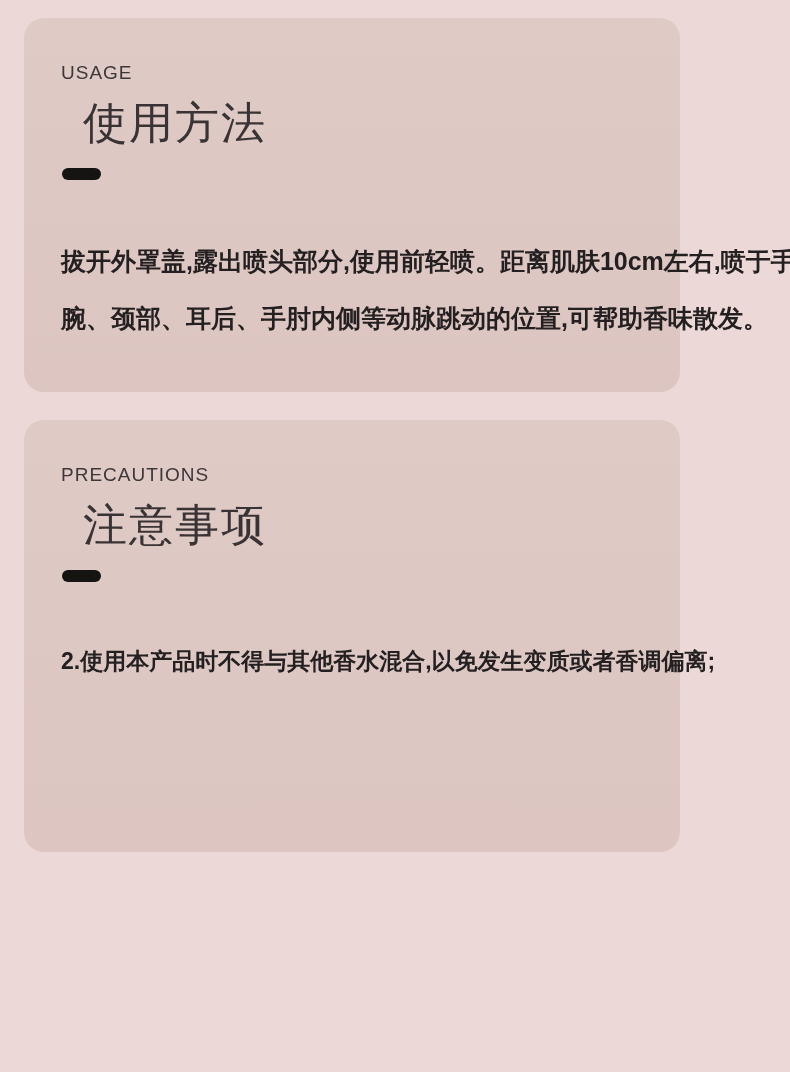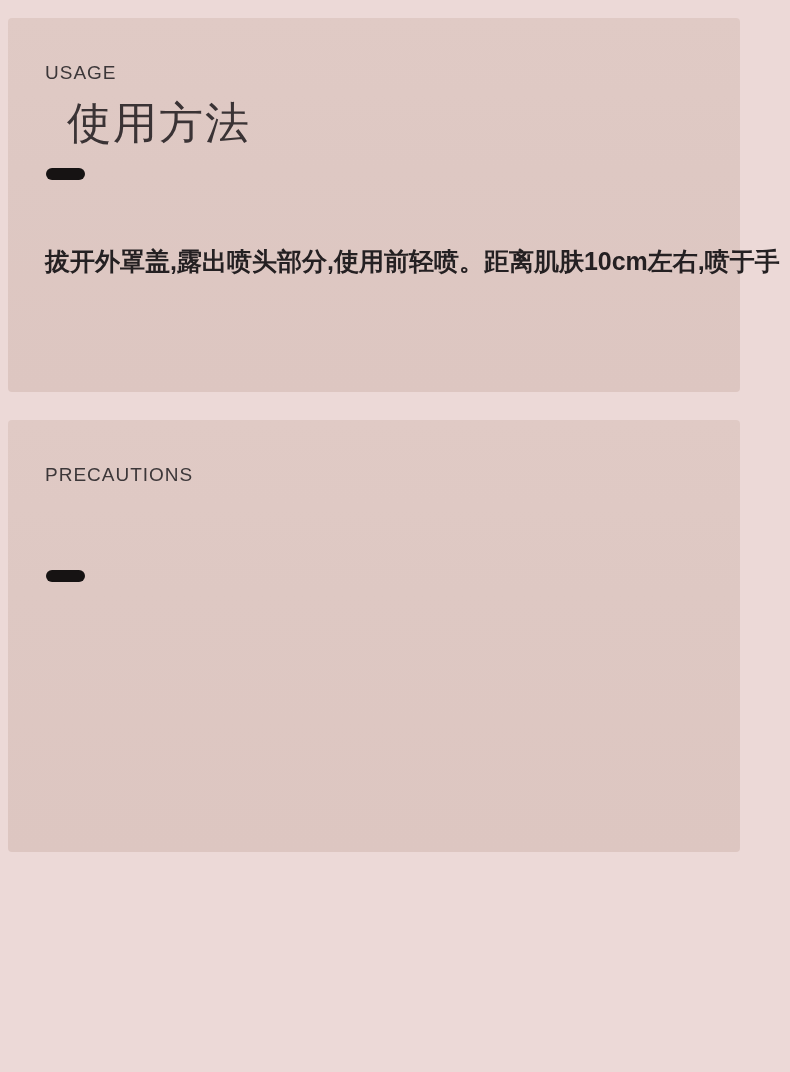--- a/index.html
+++ b/index.html
@@ -12,24 +12,24 @@
     position: relative;
   }
   .page {
     position: relative;
     width: 790px;
     height: 1072px;
     background: #ecd9d7;
   }
   .card {
     position: absolute;
-    left: 8px;
-    width: 732px;
+    left: 24px;
+    width: 656px;
     background: linear-gradient(180deg, #e0cac5 0%, #dec8c3 40%, #ddc6c1 100%);
-    border-radius: 4px;
+    border-radius: 20px;
   }
   .card.usage { top: 18px; height: 374px; }
   .card.precautions { top: 420px; height: 432px; }
   .eyebrow {
     position: absolute;
     left: 37px;
     top: 44px;
     font-size: 19px;
     line-height: 1.2;
     letter-spacing: 1px;
@@ -84,23 +84,26 @@
 <body>
 
 <div class="page">
 
   <section class="card usage">
     <div class="eyebrow">USAGE</div>
     <h1 class="heading">使用方法</h1>
     <div class="underline-bar"></div>
     <div class="usage-paragraph">
       <span class="text-line">拔开外罩盖,露出喷头部分,使用前轻喷。距离肌肤10cm左右,喷于手</span>
+      <span class="text-line">腕、颈部、耳后、手肘内侧等动脉跳动的位置,可帮助香味散发。</span>
     </div>
   </section>
 
   <section class="card precautions">
     <div class="eyebrow">PRECAUTIONS</div>
+    <h1 class="heading">注意事项</h1>
     <div class="underline-bar"></div>
     <div class="precaution-list">
+      <span class="text-line">2.使用本产品时不得与其他香水混合,以免发生变质或者香调偏离;</span>
     </div>
   </section>
 
 </div>
 
 </body></html>

